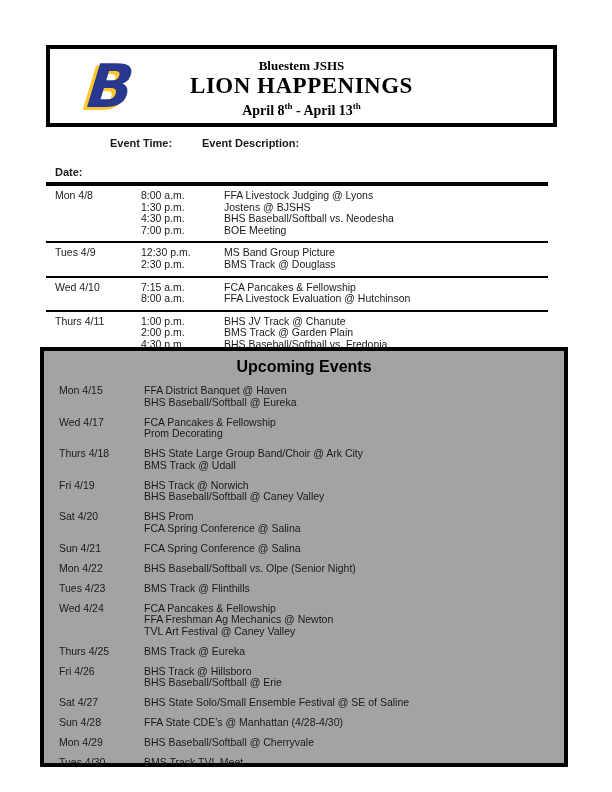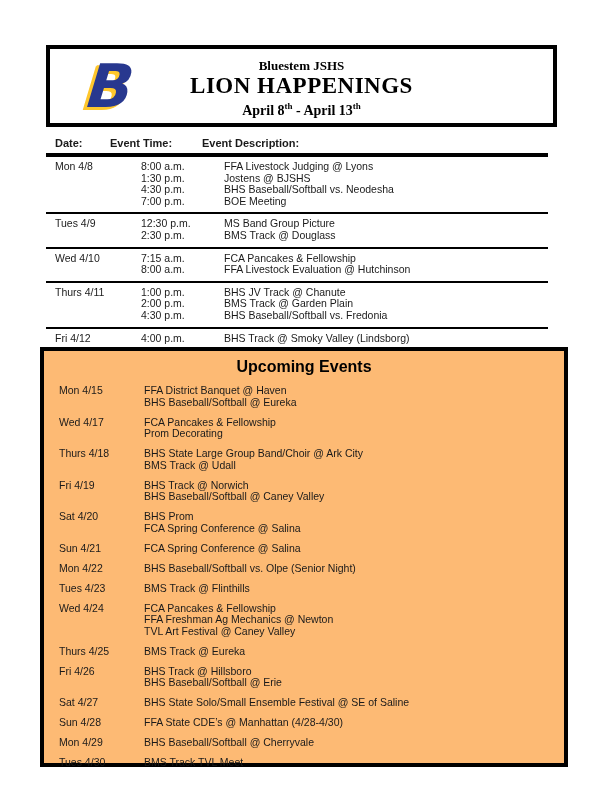--- a/index.html
+++ b/index.html
@@ -29,36 +29,36 @@
   .t-dates sup{font-size:9px;}
   
   .schedule{
     position:absolute;left:46px;top:137px;width:502px;
     font-size:10.5px;line-height:11.6px;color:#1a1a1a;
   }
   .sched-header{
     display:flex;font-weight:bold;font-size:11px;line-height:13px;
     border-bottom:4px solid #000;padding-bottom:3px;
   }
-  .sh-date{width:64px;padding-left:9px;box-sizing:border-box;}
+  .sh-date{width:64px;padding-left:9px;box-sizing:border-box;margin-top:29px;}
   .sh-time{width:92px;box-sizing:border-box;}
   .sh-desc{flex:1;}
   .day{
     display:flex;padding:4px 0 5px 0;border-bottom:2px solid #000;gap:36px;
   }
   .day:last-child{border-bottom:none;}
   .d-date{width:59px;padding-left:9px;box-sizing:border-box;}
   .d-events{flex:1;}
   .ev-line{display:flex;}
   .ev-time{width:73px;text-align:left;box-sizing:border-box;}
   .ev-desc{flex:1;padding-left:10px;}
   
   .upcoming-box{
     position:absolute;left:40px;top:347px;width:520px;height:412px;
-    border:4px solid #000;background:#fdba74;
+    border:4px solid #000;background:#a3a3a3;
   }
   .u-title{
     text-align:center;font-weight:bold;font-size:16px;line-height:18px;
     margin-top:7px;color:#000;
   }
   .u-days{margin-top:9px;font-size:10.5px;line-height:11.5px;}
   .u-day{display:flex;margin-bottom:8.5px;}
   .u-date{width:100px;padding-left:15px;box-sizing:border-box;}
   .u-events{flex:1;}
 </style>

